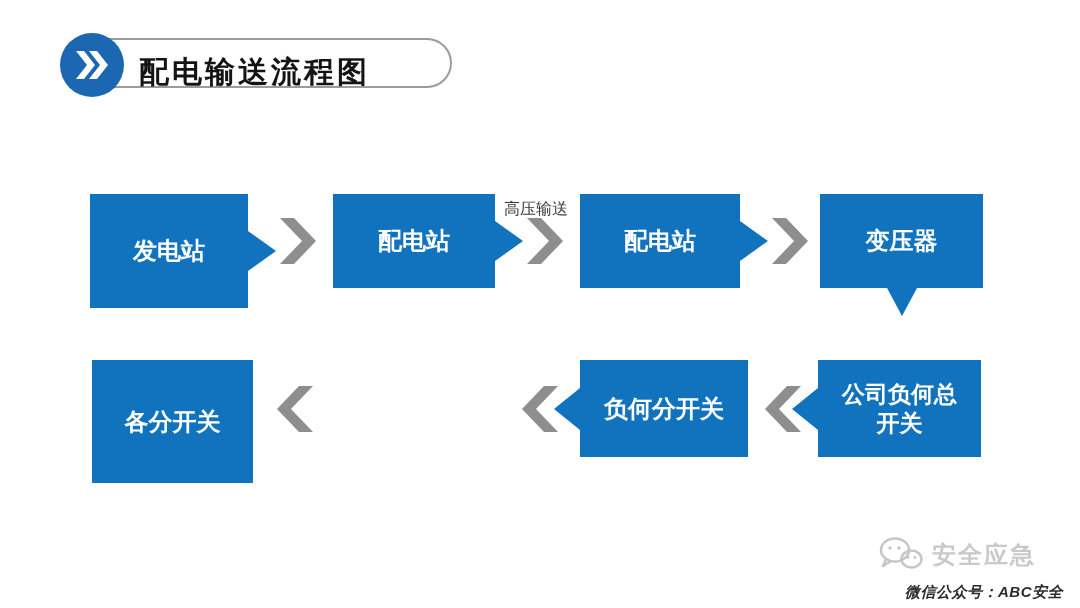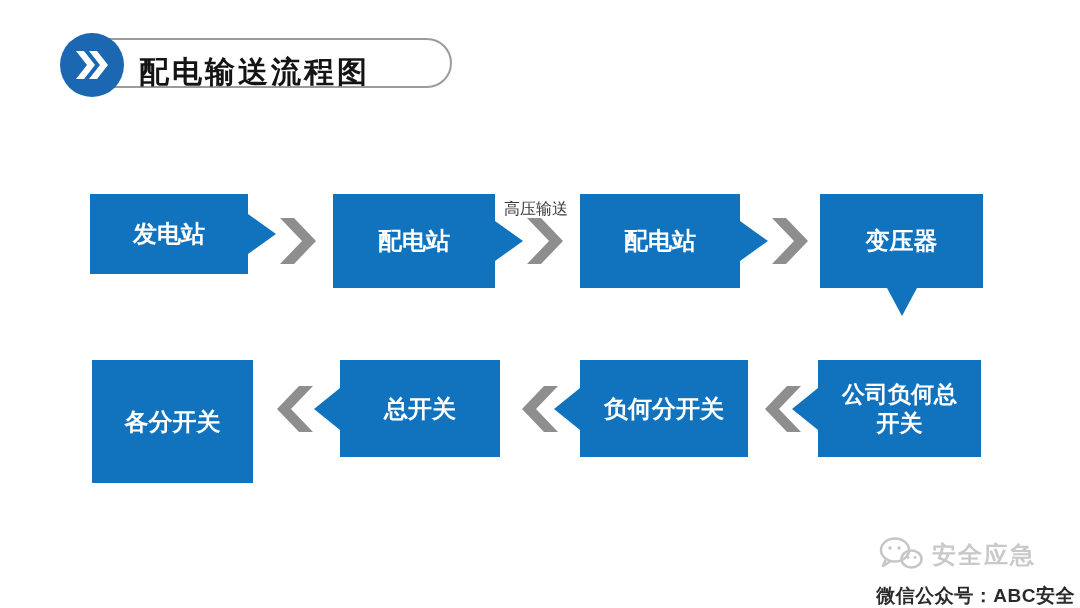--- a/index.html
+++ b/index.html
@@ -47,21 +47,21 @@
   .pt-left{
     left:-26px;top:50%;transform:translateY(-50%);
     border-top:21px solid transparent;border-bottom:21px solid transparent;
     border-right:26px solid var(--blue);
   }
   .pt-down{
     bottom:-28px;left:50%;transform:translateX(-50%);
     border-left:15px solid transparent;border-right:15px solid transparent;
     border-top:28px solid var(--blue);
   }
-  .n1{left:90px;top:194px;width:158px;height:80px;}
+  .n1{left:90px;top:194px;width:158px;height:114px;}
   .n2{left:333px;top:194px;width:162px;height:94px;}
   .n3{left:580px;top:194px;width:160px;height:94px;}
   .n4{left:820px;top:194px;width:163px;height:94px;align-items:center;}
   .n5{left:92px;top:360px;width:161px;height:123px;}
   .n6{left:340px;top:360px;width:160px;height:97px;}
   .n7{left:580px;top:360px;width:168px;height:97px;}
   .n8{left:818px;top:360px;width:163px;height:97px;font-size:23px;}
   .n8 .node-label{display:inline-block;width:126px;}
 
   
@@ -74,22 +74,22 @@
   }
 
   
   .brand-row{
     position:absolute;left:878px;top:536px;display:flex;align-items:center;gap:8px;z-index:2;
   }
   .brand-name{
     font-size:24px;font-weight:bold;color:var(--wm);letter-spacing:2px;white-space:nowrap;
   }
   .footer-caption{
-    position:absolute;right:5px;top:583px;font-size:19px;font-weight:bold;color:#2B2B2B;
-    letter-spacing:0.5px;white-space:nowrap;z-index:2;
+    position:absolute;right:17px;top:583px;font-size:15px;font-weight:bold;color:#2B2B2B;
+    letter-spacing:0.5px;white-space:nowrap;z-index:2;font-style:italic;
   }
 </style>
 </head>
 <body>
 
 <div class="slide">
 
   <div class="title-pill"></div>
   <div class="title-circle">
     <svg width="36" height="32" viewBox="0 0 36 32" aria-hidden="true">
@@ -111,24 +111,20 @@
     <span class="node-label">配电站</span>
     <i class="pt pt-right"></i>
   </div>
   <div class="node n4">
     <span class="node-label">变压器</span>
     <i class="pt pt-down"></i>
   </div>
 
   <div class="node n5">
     <span class="node-label">各分开关</span>
-  </div>
-  <div class="node n6">
-    <span class="node-label">总开关</span>
-    <i class="pt pt-left"></i>
   </div>
   <div class="node n8">
     <span class="node-label">公司负何总开关</span>
     <i class="pt pt-left"></i>
   </div>
   <div class="node n7">
     <span class="node-label">负何分开关</span>
     <i class="pt pt-left"></i>
   </div>
 

